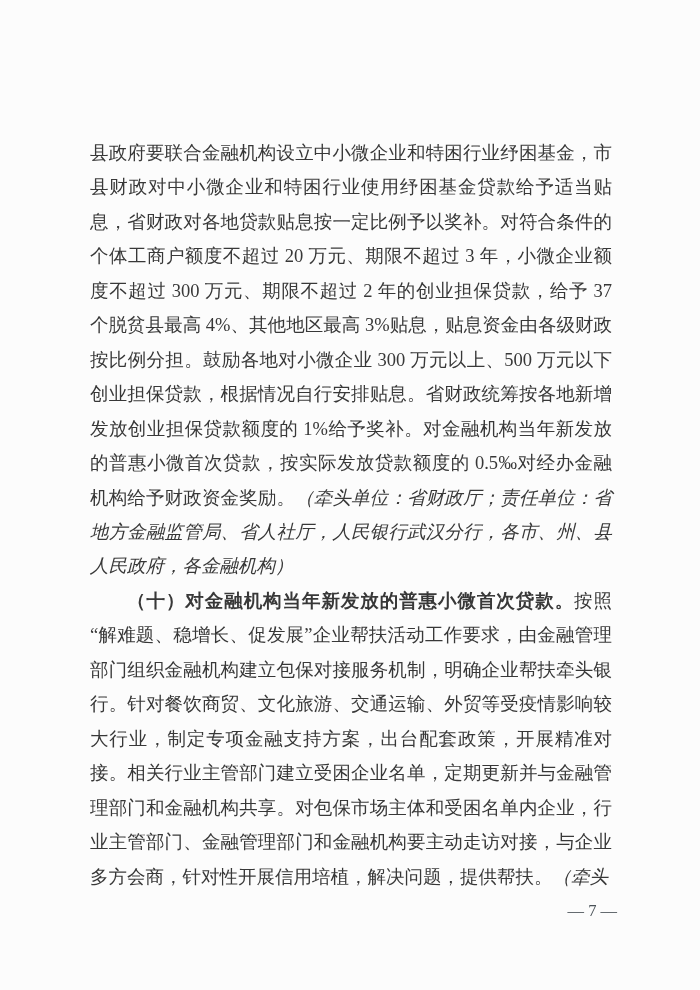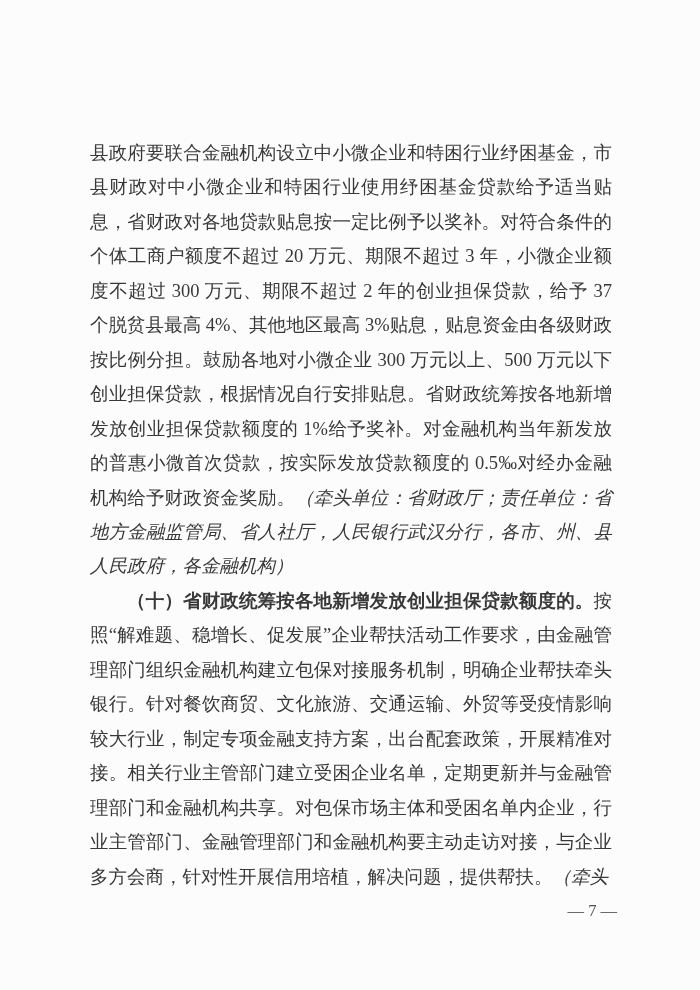--- a/index.html
+++ b/index.html
@@ -56,16 +56,16 @@
     color: #4a5258;
     font-family: "Liberation Serif", "DejaVu Serif", serif;
   }
 </style>
 </head>
 <body>
 
 <div class="page">
   <main class="content" id="doc-body">
       <p class="para"><span class="run-normal">县政府要联合金融机构设立中小微企业和特困行业纾困基金，市县财政对中小微企业和特困行业使用纾困基金贷款给予适当贴息，省财政对各地贷款贴息按一定比例予以奖补。对符合条件的个体工商户额度不超过 20 万元、期限不超过 3 年，小微企业额度不超过 300 万元、期限不超过 2 年的创业担保贷款，给予 37 个脱贫县最高 4%、其他地区最高 3%贴息，贴息资金由各级财政按比例分担。鼓励各地对小微企业 300 万元以上、500 万元以下创业担保贷款，根据情况自行安排贴息。省财政统筹按各地新增发放创业担保贷款额度的 1%给予奖补。对金融机构当年新发放的普惠小微首次贷款，按实际发放贷款额度的 0.5‰对经办金融机构给予财政资金奖励。</span><span class="run-kai">（牵头单位：省财政厅；责任单位：省地方金融监管局、省人社厅，人民银行武汉分行，各市、州、县人民政府，各金融机构）</span></p>
-      <p class="para indent"><span class="run-bold">（十）省财政统筹按各地新增发放创业担保贷款额度的。</span><span class="run-normal">按照“解难题、稳增长、促发展”企业帮扶活动工作要求，由金融管理部门组织金融机构建立包保对接服务机制，明确企业帮扶牵头银行。针对餐饮商贸、文化旅游、交通运输、外贸等受疫情影响较大行业，制定专项金融支持方案，出台配套政策，开展精准对接。相关行业主管部门建立受困企业名单，定期更新并与金融管理部门和金融机构共享。对包保市场主体和受困名单内企业，行业主管部门、金融管理部门和金融机构要主动走访对接，与企业多方会商，针对性开展信用培植，解决问题，提供帮扶。</span><span class="run-kai">（牵头</span></p>
+      <p class="para indent"><span class="run-bold">（十）对金融机构当年新发放的普惠小微首次贷款。</span><span class="run-normal">按照“解难题、稳增长、促发展”企业帮扶活动工作要求，由金融管理部门组织金融机构建立包保对接服务机制，明确企业帮扶牵头银行。针对餐饮商贸、文化旅游、交通运输、外贸等受疫情影响较大行业，制定专项金融支持方案，出台配套政策，开展精准对接。相关行业主管部门建立受困企业名单，定期更新并与金融管理部门和金融机构共享。对包保市场主体和受困名单内企业，行业主管部门、金融管理部门和金融机构要主动走访对接，与企业多方会商，针对性开展信用培植，解决问题，提供帮扶。</span><span class="run-kai">（牵头</span></p>
     </main>
   <div class="page-number">— 7 —</div>
 </div>
 
 </body></html>

